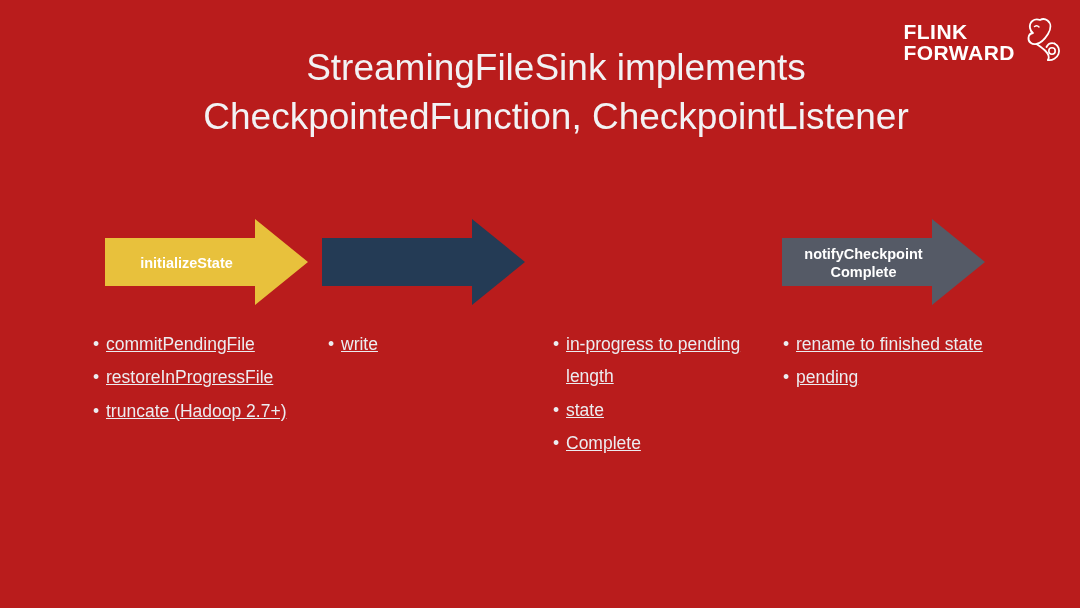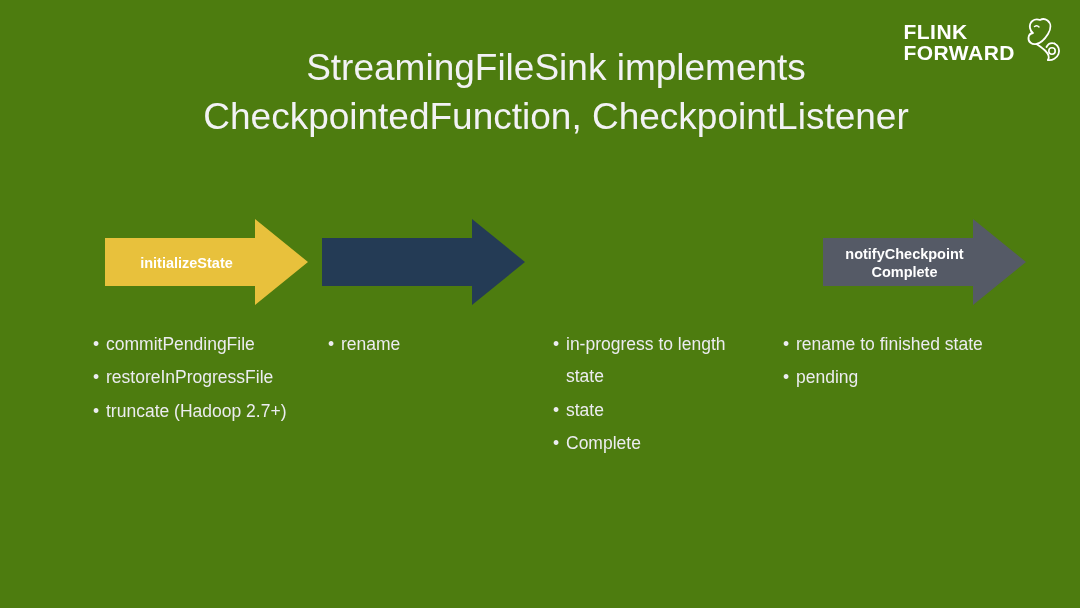--- a/index.html
+++ b/index.html
@@ -10,21 +10,21 @@
     width: 1080px;
     height: 608px;
     background: #07070f;
     font-family: "Liberation Sans", sans-serif;
     overflow: hidden;
     position: relative;
   }
   .slide {
     position: absolute;
     inset: 0;
-    background: #4d7c0f;
+    background: #b91c1c;
   }
 
   
   .logo {
     position: absolute;
     top: 18px;
     right: 16px;
     display: flex;
     align-items: center;
     gap: 2px;
@@ -72,21 +72,21 @@
   }
   .step {
     position: absolute;
     top: 0;
     width: 203px;
     height: 92px;
   }
   .step-0 { left: 105px; }
   .step-1 { left: 322px; }
   .step-2 { left: 552px; }
-  .step-3 { left: 782px; margin-left: 41px; }
+  .step-3 { left: 782px; }
 
   .arrow-svg {
     position: absolute;
     top: 0;
     left: 0;
     width: 203px;
     height: 92px;
     display: block;
   }
   .arrow-label {
@@ -137,20 +137,21 @@
   }
   .bullet .dot {
     flex: 0 0 auto;
     width: 13px;
     color: #ececf0;
     font-size: 17.5px;
     line-height: 1.85;
   }
   .bullet .txt {
     flex: 1 1 auto;
+    text-decoration: underline;
   }
 </style>
 </head>
 <body>
 
 <div class="slide">
 
   <div class="logo">
     <div class="logo-text">
       <span class="logo-line">FLINK</span>
@@ -210,28 +211,28 @@
       </div>
       <div class="bullet">
         <span class="dot">•</span>
         <span class="txt">truncate (Hadoop 2.7+)</span>
       </div>
     </div>
 
     <div class="col col-1">
       <div class="bullet">
         <span class="dot">•</span>
-        <span class="txt">rename</span>
+        <span class="txt">write</span>
       </div>
     </div>
 
     <div class="col col-2">
       <div class="bullet">
         <span class="dot">•</span>
-        <span class="txt">in-progress to length state</span>
+        <span class="txt">in-progress to pending length</span>
       </div>
       <div class="bullet">
         <span class="dot">•</span>
         <span class="txt">state</span>
       </div>
       <div class="bullet">
         <span class="dot">•</span>
         <span class="txt">Complete</span>
       </div>
     </div>

